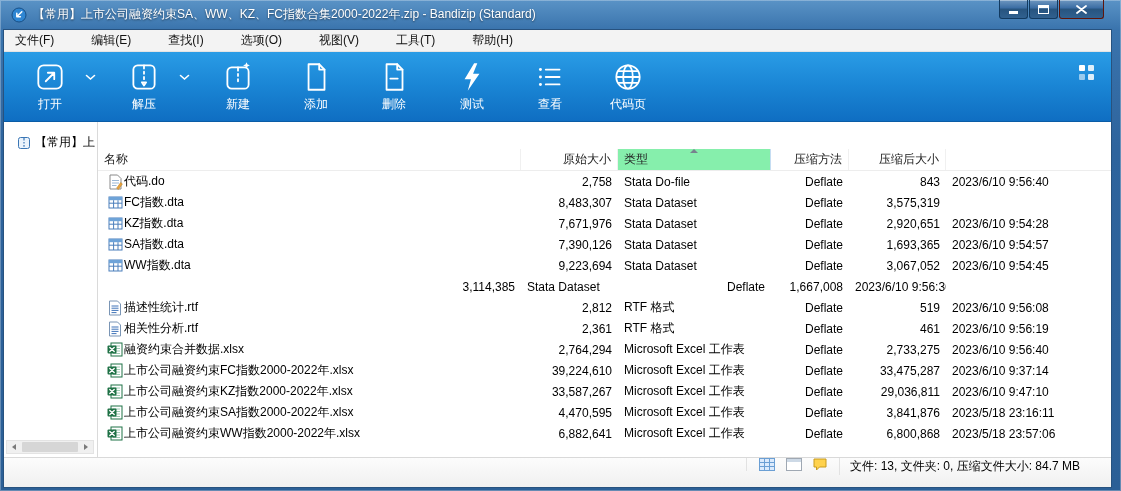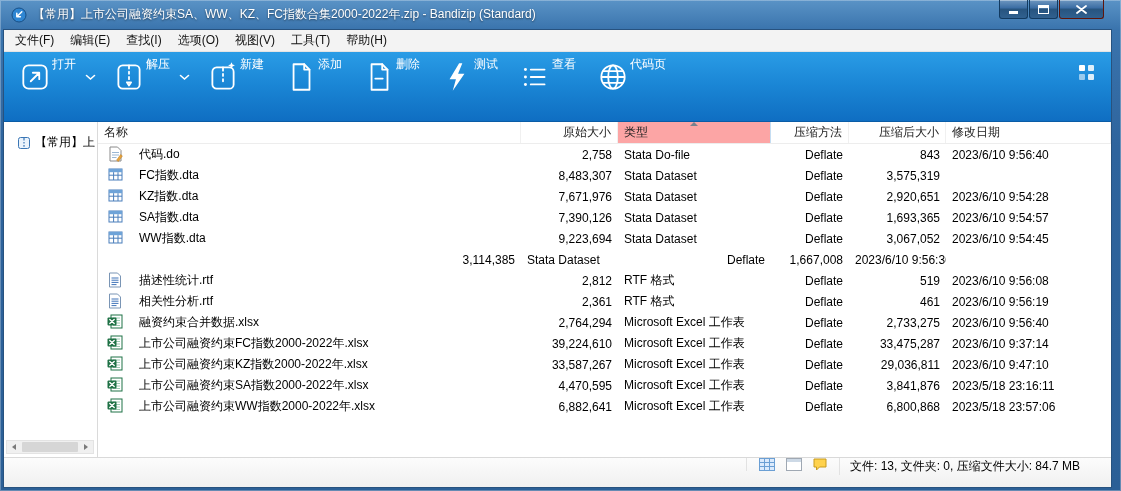--- a/index.html
+++ b/index.html
@@ -28,63 +28,63 @@
   }
   .winbtn.close {
     width:45px;
     background: linear-gradient(180deg,#eoa 0%,#d88270 0%,#cf5a41 45%,#a62d12 50%,#c04a2c 100%);
     border-color:#5e150a;
   }
 
   
   .client { background:#fff; height:459px; display:flex; flex-direction:column; border:1px solid #27527f; }
 
-  .menubar { height:22px; background:#f3f3f3; border-bottom:1px solid #e4e4e4; display:flex; align-items:stretch; padding-left:3px; font-size:12px; color:#111; }
+  .menubar { height:22px; background:#f3f3f3; border-bottom:1px solid #e4e4e4; display:flex; align-items:stretch; padding-left:3px; font-size:12px; color:#111;gap:21px; }
   .menu-item { display:flex; align-items:center; padding:0 8px; cursor:default; }
 
   
   .toolbar {
     height:70px; position:relative;
     background: linear-gradient(180deg,#2a9ce6 0%,#1b87d6 45%,#0f6ec2 100%);
     border-bottom:1px solid #0a5ca6;
     display:flex; align-items:flex-start; padding:5px 10px 0 14px;
   }
   .tbgroup { display:flex; align-items:flex-start; margin-right:14px; }
-  .tbbtn { width:64px; height:60px; display:flex; flex-direction:row; color:#fff; font-size:12px; border-radius:3px; }
+  .tbbtn { width:64px; height:60px; display:flex; flex-direction:column; align-items:center; color:#fff; font-size:12px; border-radius:3px; }
   .tbicon { height:40px; display:flex; align-items:center; justify-content:center; }
   .tblabel { line-height:14px; white-space:nowrap; }
   .tbarrow { width:16px; height:40px; display:flex; align-items:center; justify-content:center; border-radius:3px; }
   .tb-corner { position:absolute; top:11px; right:16px; width:18px; height:18px; display:flex; align-items:center; justify-content:center; }
 
   
   .content { flex:1; min-height:0; display:flex; background:#fff; }
 
   .sidebar { width:94px; flex:0 0 94px; border-right:1px solid #dadada; position:relative; font-size:12px; }
   .sidebar-item { display:flex; align-items:center; gap:4px; margin-top:10px; padding:2px 2px 2px 5px; white-space:nowrap; overflow:hidden;justify-content:flex-end; }
   .sbicon { flex:0 0 auto; display:inline-flex; }
   .sblabel { overflow:hidden; text-overflow:clip; }
   .sidebar-hscroll { position:absolute; left:2px; right:3px; bottom:3px; height:14px; background:#f0f0f0; border:1px solid #e3e3e3; display:flex; }
   .hscroll-btn { width:14px; display:flex; align-items:center; justify-content:center; background:#f0f0f0; }
   .hscroll-thumb { flex:1; margin:1px; background:#d6d6d6; border-radius:1px; }
   .tri-left { width:0; height:0; border-top:3px solid transparent; border-bottom:3px solid transparent; border-right:4px solid #7a7a7a; }
   .tri-right { width:0; height:0; border-top:3px solid transparent; border-bottom:3px solid transparent; border-left:4px solid #7a7a7a; }
 
   .filelist { flex:1; min-width:0; display:flex; flex-direction:column; font-size:12px; color:#000; }
   .flheader, .flrow { display:grid; grid-template-columns: 423px 97px 153px 78px 97px minmax(0,1fr); }
-  .flheader { height:22px; border-bottom:1px solid #ededed; color:#222; }
+  .flheader { height:22px; border-bottom:1px solid #ededed; color:#222;margin-top:27px; }
   .hcell { position:relative; display:flex; align-items:center; padding:0 6px; height:100%; border-right:1px solid #f0f0f0; white-space:nowrap; overflow:hidden; }
   .hcell.right { justify-content:flex-end; }
-  .hcell.sorted { background:#fca5a5; border-right-color:#c5ddf2; }
+  .hcell.sorted { background:#86efac; border-right-color:#c5ddf2; }
   .sort-caret { position:absolute; top:0; left:50%; transform:translateX(-50%); width:0; height:0;
                 border-left:4px solid transparent; border-right:4px solid transparent; border-bottom:4px solid #77828e; }
   .flrows { flex:1; overflow:hidden; }
   .flrow { height:21px; align-items:center; }
   .cell { padding:0 6px; white-space:nowrap; overflow:hidden; }
   .cell.right { text-align:right; }
-  .namecell { display:flex; gap:16px; padding-left:9px; }
+  .namecell { display:flex; align-items:center; gap:1px; padding-left:9px; }
   .ficon { flex:0 0 auto; display:inline-flex; width:16px; justify-content:center; }
 
   
   .statusbar { height:30px; background:linear-gradient(180deg,#fcfcfc,#f0f0f0); border-top:1px solid #d9d9d9; display:flex; align-items:flex-start; font-size:12px; color:#000; }
   .sb-spacer { flex:1; }
   .sb-icons { display:flex; align-items:center; gap:11px; padding:0 12px; border-left:1px solid #e2e2e2; }
   .sbicn { display:inline-flex; align-items:center; }
   .sb-summary { display:flex; align-items:center; min-width:272px; padding:0 14px 0 10px; border-left:1px solid #e2e2e2; white-space:nowrap; }
 </style>
 </head>
@@ -276,23 +276,20 @@
             </div>
             <div class="hcell sorted">
               <span class="sort-caret"></span>
               <span>类型</span>
             </div>
             <div class="hcell right">
               <span>压缩方法</span>
             </div>
             <div class="hcell right">
               <span>压缩后大小</span>
-            </div>
-            <div class="hcell">
-              <span>修改日期</span>
             </div>
           </div>
         <div class="flrows" id="flrows">
             <div class="flrow">
               <div class="cell namecell">
                 <span class="ficon">
                   <svg width="15" height="16" viewBox="0 0 15 16">
                     <path d="M2 1h7.5L13 4.5V15H2z" fill="#fff" stroke="#8a8a8a"></path>
                     <path d="M4 6.5h7M4 9h7M4 11.5h4.5" stroke="#9bb7d4"></path>
                     <path d="M8.6 14.2l4-5.6 1.8 1.3-4 5.6z" fill="#e8a33d" stroke="#b97c1e" stroke-width=".5"></path>

